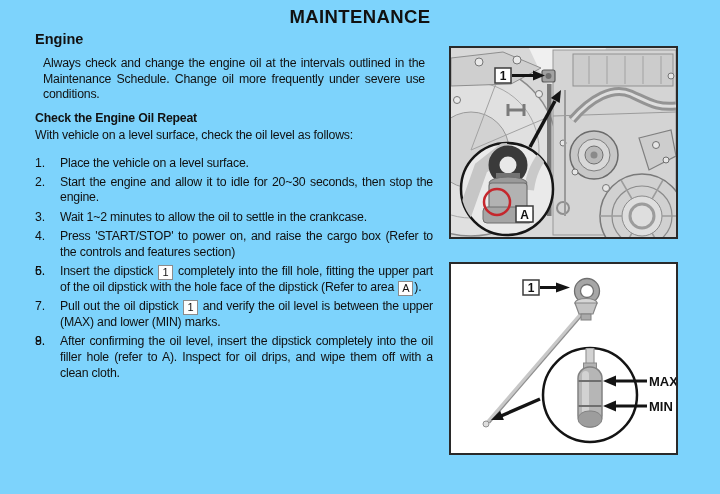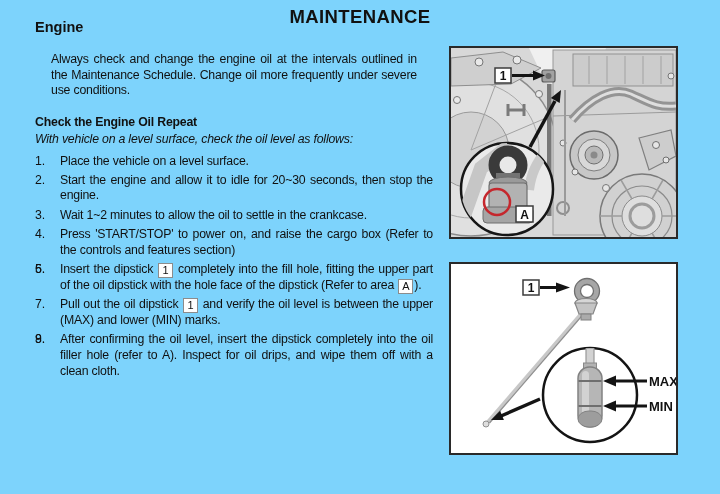--- a/index.html
+++ b/index.html
@@ -11,27 +11,27 @@
     -webkit-font-smoothing:antialiased;
   }
   .page{position:relative;width:720px;height:494px;background:#7dd3fc;overflow:hidden;}
 
   .title{
     position:absolute;top:6px;left:0;width:720px;margin:0;
     text-align:center;font-size:18.5px;font-weight:bold;letter-spacing:.4px;
   }
 
   .text-col{
-    position:absolute;left:35px;top:19px;width:398px;
+    position:absolute;left:35px;top:31px;width:398px;
     font-size:12.3px;line-height:15.7px;letter-spacing:-0.2px;
   }
   .text-col h2{margin:0 0 3px 0;font-size:14.5px;line-height:17px;font-weight:bold;letter-spacing:0;}
   .text-col h3{margin:2px 0 1px 0;font-size:12.3px;line-height:15.7px;font-weight:bold;}
-  .intro{margin:16px;text-align:justify;}
-  .lead{margin:0 0 6px 0;font-style:italic;}
+  .intro{margin:8px;text-align:justify;}
+  .lead{margin:0 0 12px 0;}
 
   ol.steps{list-style:none;margin:0;padding:0;}
   ol.steps li{
     position:relative;padding-left:25px;margin:0 0 3.5px 0;
     text-align:justify;
   }
   ol.steps .num{position:absolute;left:0;top:0;}
   .refbox{
     display:inline-block;min-width:9px;padding:0 2px;margin:0 1px;
     border:1px solid #8c8c8c;background:#fefefe;

